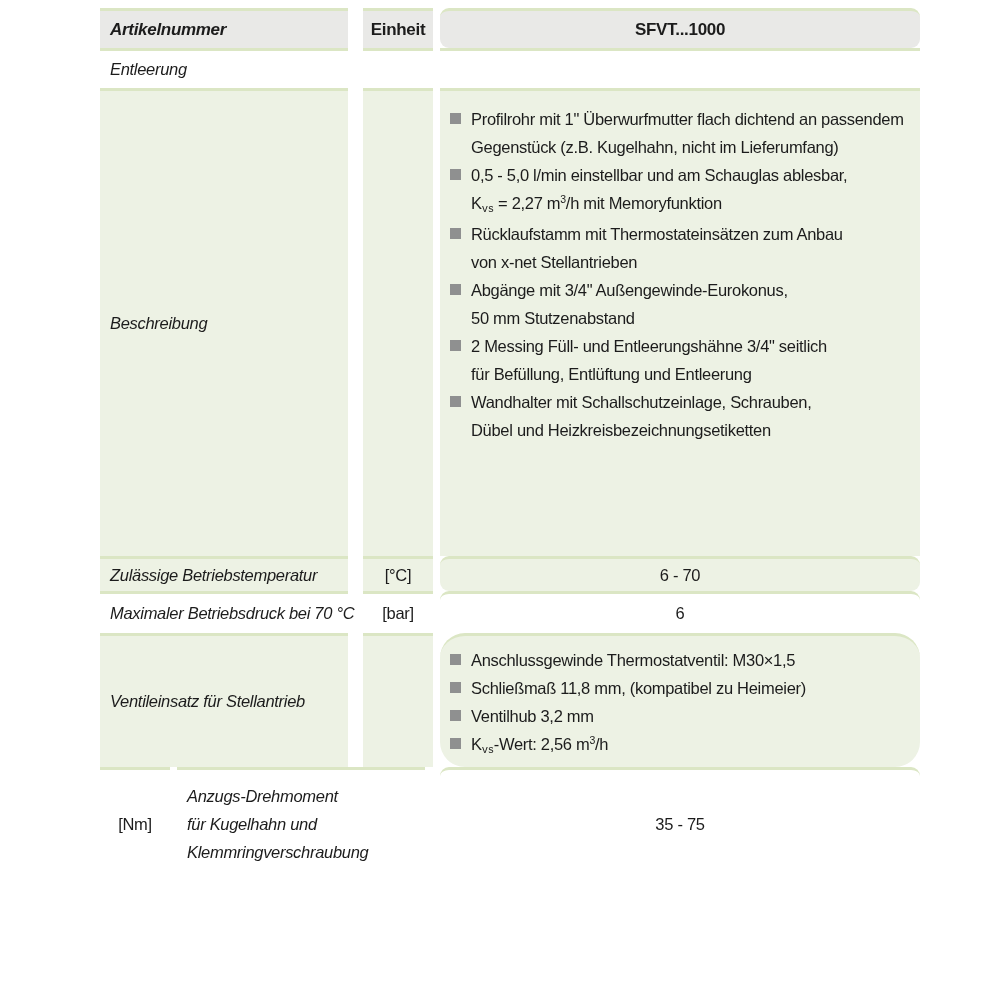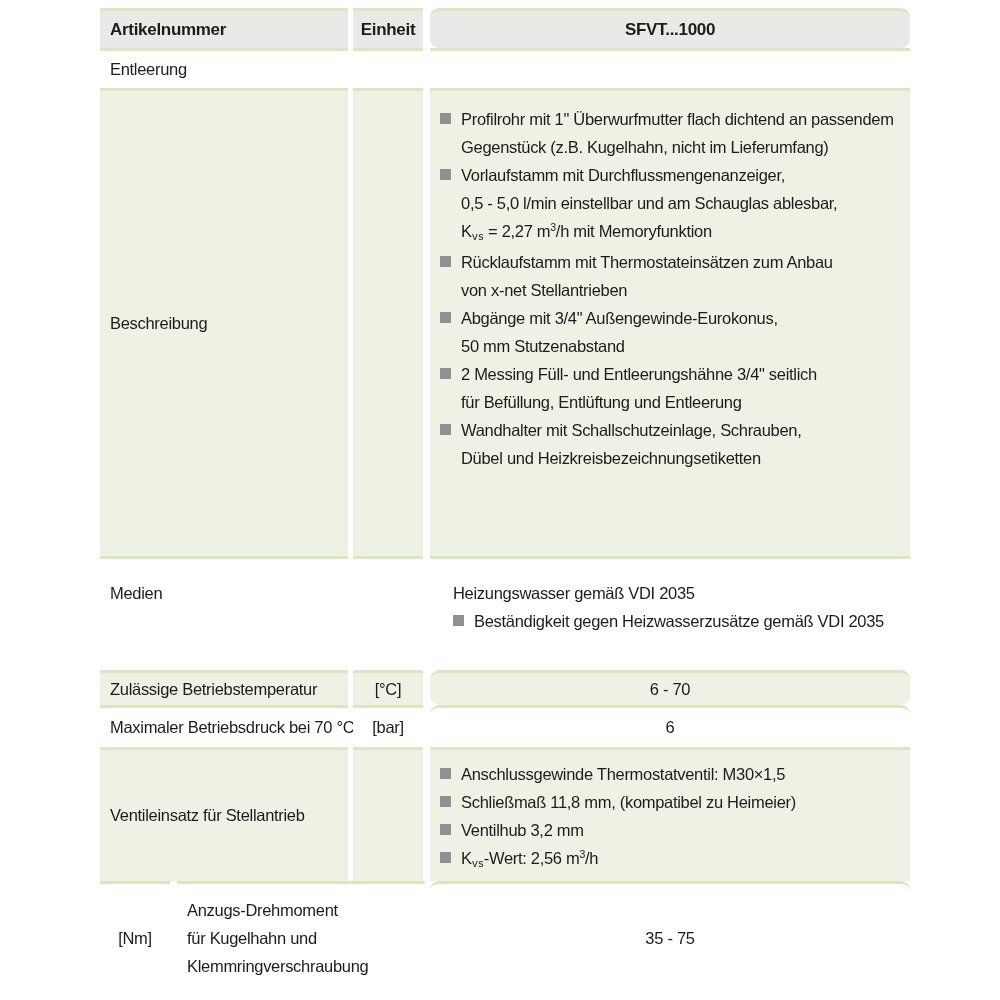--- a/index.html
+++ b/index.html
@@ -8,21 +8,21 @@
     font-family:"Liberation Sans","DejaVu Sans",sans-serif;
     color:#1c1c1c; font-size:16.5px; letter-spacing:-0.3px;
     overflow:hidden;
   }
   .spec-table { position:absolute; left:100px; top:8px; width:820px; }
   .row { display:flex; }
   .cell {
     border-top:3px solid #dbe6c4;
     box-sizing:border-box;
   }
-  .c1 { width:248px; margin-right:5px; padding-left:10px; white-space:nowrap; }
+  .c1 { width:248px; margin-right:15px; padding-left:10px; white-space:nowrap;font-style:italic; }
   .c2 { width:70px;  margin-right:7px;  display:flex; align-items:center; justify-content:center; }
   .c3 { width:480px; }
   .vc { display:flex; align-items:center; }
   .center { justify-content:center; text-align:center;border-radius:9px; }
   .col { display:flex; flex-direction:column; justify-content:center; }
 
   
   .bg-gray  .cell { background:#e9e9e7; }
   .bg-green .cell { background:#edf2e4; }
   .bg-white .cell { background:#ffffff; }
@@ -33,21 +33,21 @@
   .r-beschreibung .cell { height:468px; }
   .r-medien .cell       { height:114px; }
   .r-ztemp .cell        { height:35px; }
   .r-mdruck .cell       { height:42px;text-align:center; }
   .r-ventil .cell       { height:134px; }
   .r-anzugs .cell       { height:111px; }
 
   .r-beschreibung .c3 { padding:14px 0 0 10px; }
   .r-medien .c1       { padding-top:20px; line-height:28px; }
   .r-medien .c3       { padding:20px 0 0 23px; }
-  .r-ventil .c3       { padding:10px 0 0 10px; }
+  .r-ventil .c3       { padding:10px 0 0 10px;border-radius:25px; }
   .r-anzugs .c1       { line-height:28px; }
 
   .bullets { margin:0; padding:0; list-style:none; }
   .bullet  { display:flex; }
   .marker  {
     flex:0 0 auto; width:11px; height:11px;
     background:#8f9090; margin:8px 10px 0 0;
   }
   .bline { display:block; line-height:28px; white-space:nowrap; }
 
@@ -80,21 +80,20 @@
           <li class="bullet">
             <span class="marker"></span>
             <span class="btext">
               <span class="bline">Profilrohr mit 1" Überwurfmutter flach dichtend an passendem</span>
               <span class="bline">Gegenstück (z.B. Kugelhahn, nicht im Lieferumfang)</span>
             </span>
           </li>
           <li class="bullet">
             <span class="marker"></span>
             <span class="btext">
-              <span class="bline">Vorlaufstamm mit Durchflussmengenanzeiger,</span>
               <span class="bline">0,5 - 5,0 l/min einstellbar und am Schauglas ablesbar,</span>
               <span class="bline"><span>K</span><sub>vs</sub><span> = 2,27 m</span><sup>3</sup><span>/h mit Memoryfunktion</span></span>
             </span>
           </li>
           <li class="bullet">
             <span class="marker"></span>
             <span class="btext">
               <span class="bline">Rücklaufstamm mit Thermostateinsätzen zum Anbau</span>
               <span class="bline">von x-net Stellantrieben</span>
             </span>
@@ -117,31 +116,20 @@
             <span class="marker"></span>
             <span class="btext">
               <span class="bline">Wandhalter mit Schallschutzeinlage, Schrauben,</span>
               <span class="bline">Dübel und Heizkreisbezeichnungsetiketten</span>
             </span>
           </li>
         </ul>
       </div>
     </div>
 
-    <div class="row r-medien bg-white">
-      <div class="cell c1">Medien</div>
-      <div class="cell c2"></div>
-      <div class="cell c3">
-        <span class="bline">Heizungswasser gemäß VDI 2035</span>
-        <span class="bullet">
-          <span class="marker"></span>
-          <span class="bline">Beständigkeit gegen Heizwasserzusätze gemäß VDI 2035</span>
-        </span>
-      </div>
-    </div>
 
     <div class="row r-ztemp bg-green">
       <div class="cell c1 vc">Zulässige Betriebstemperatur</div>
       <div class="cell c2">[°C]</div>
       <div class="cell c3 vc center">6 - 70</div>
     </div>
 
     <div class="row r-mdruck bg-white">
       <div class="cell c1 vc">Maximaler Betriebsdruck bei 70 °C</div>
       <div class="cell c2">[bar]</div>

